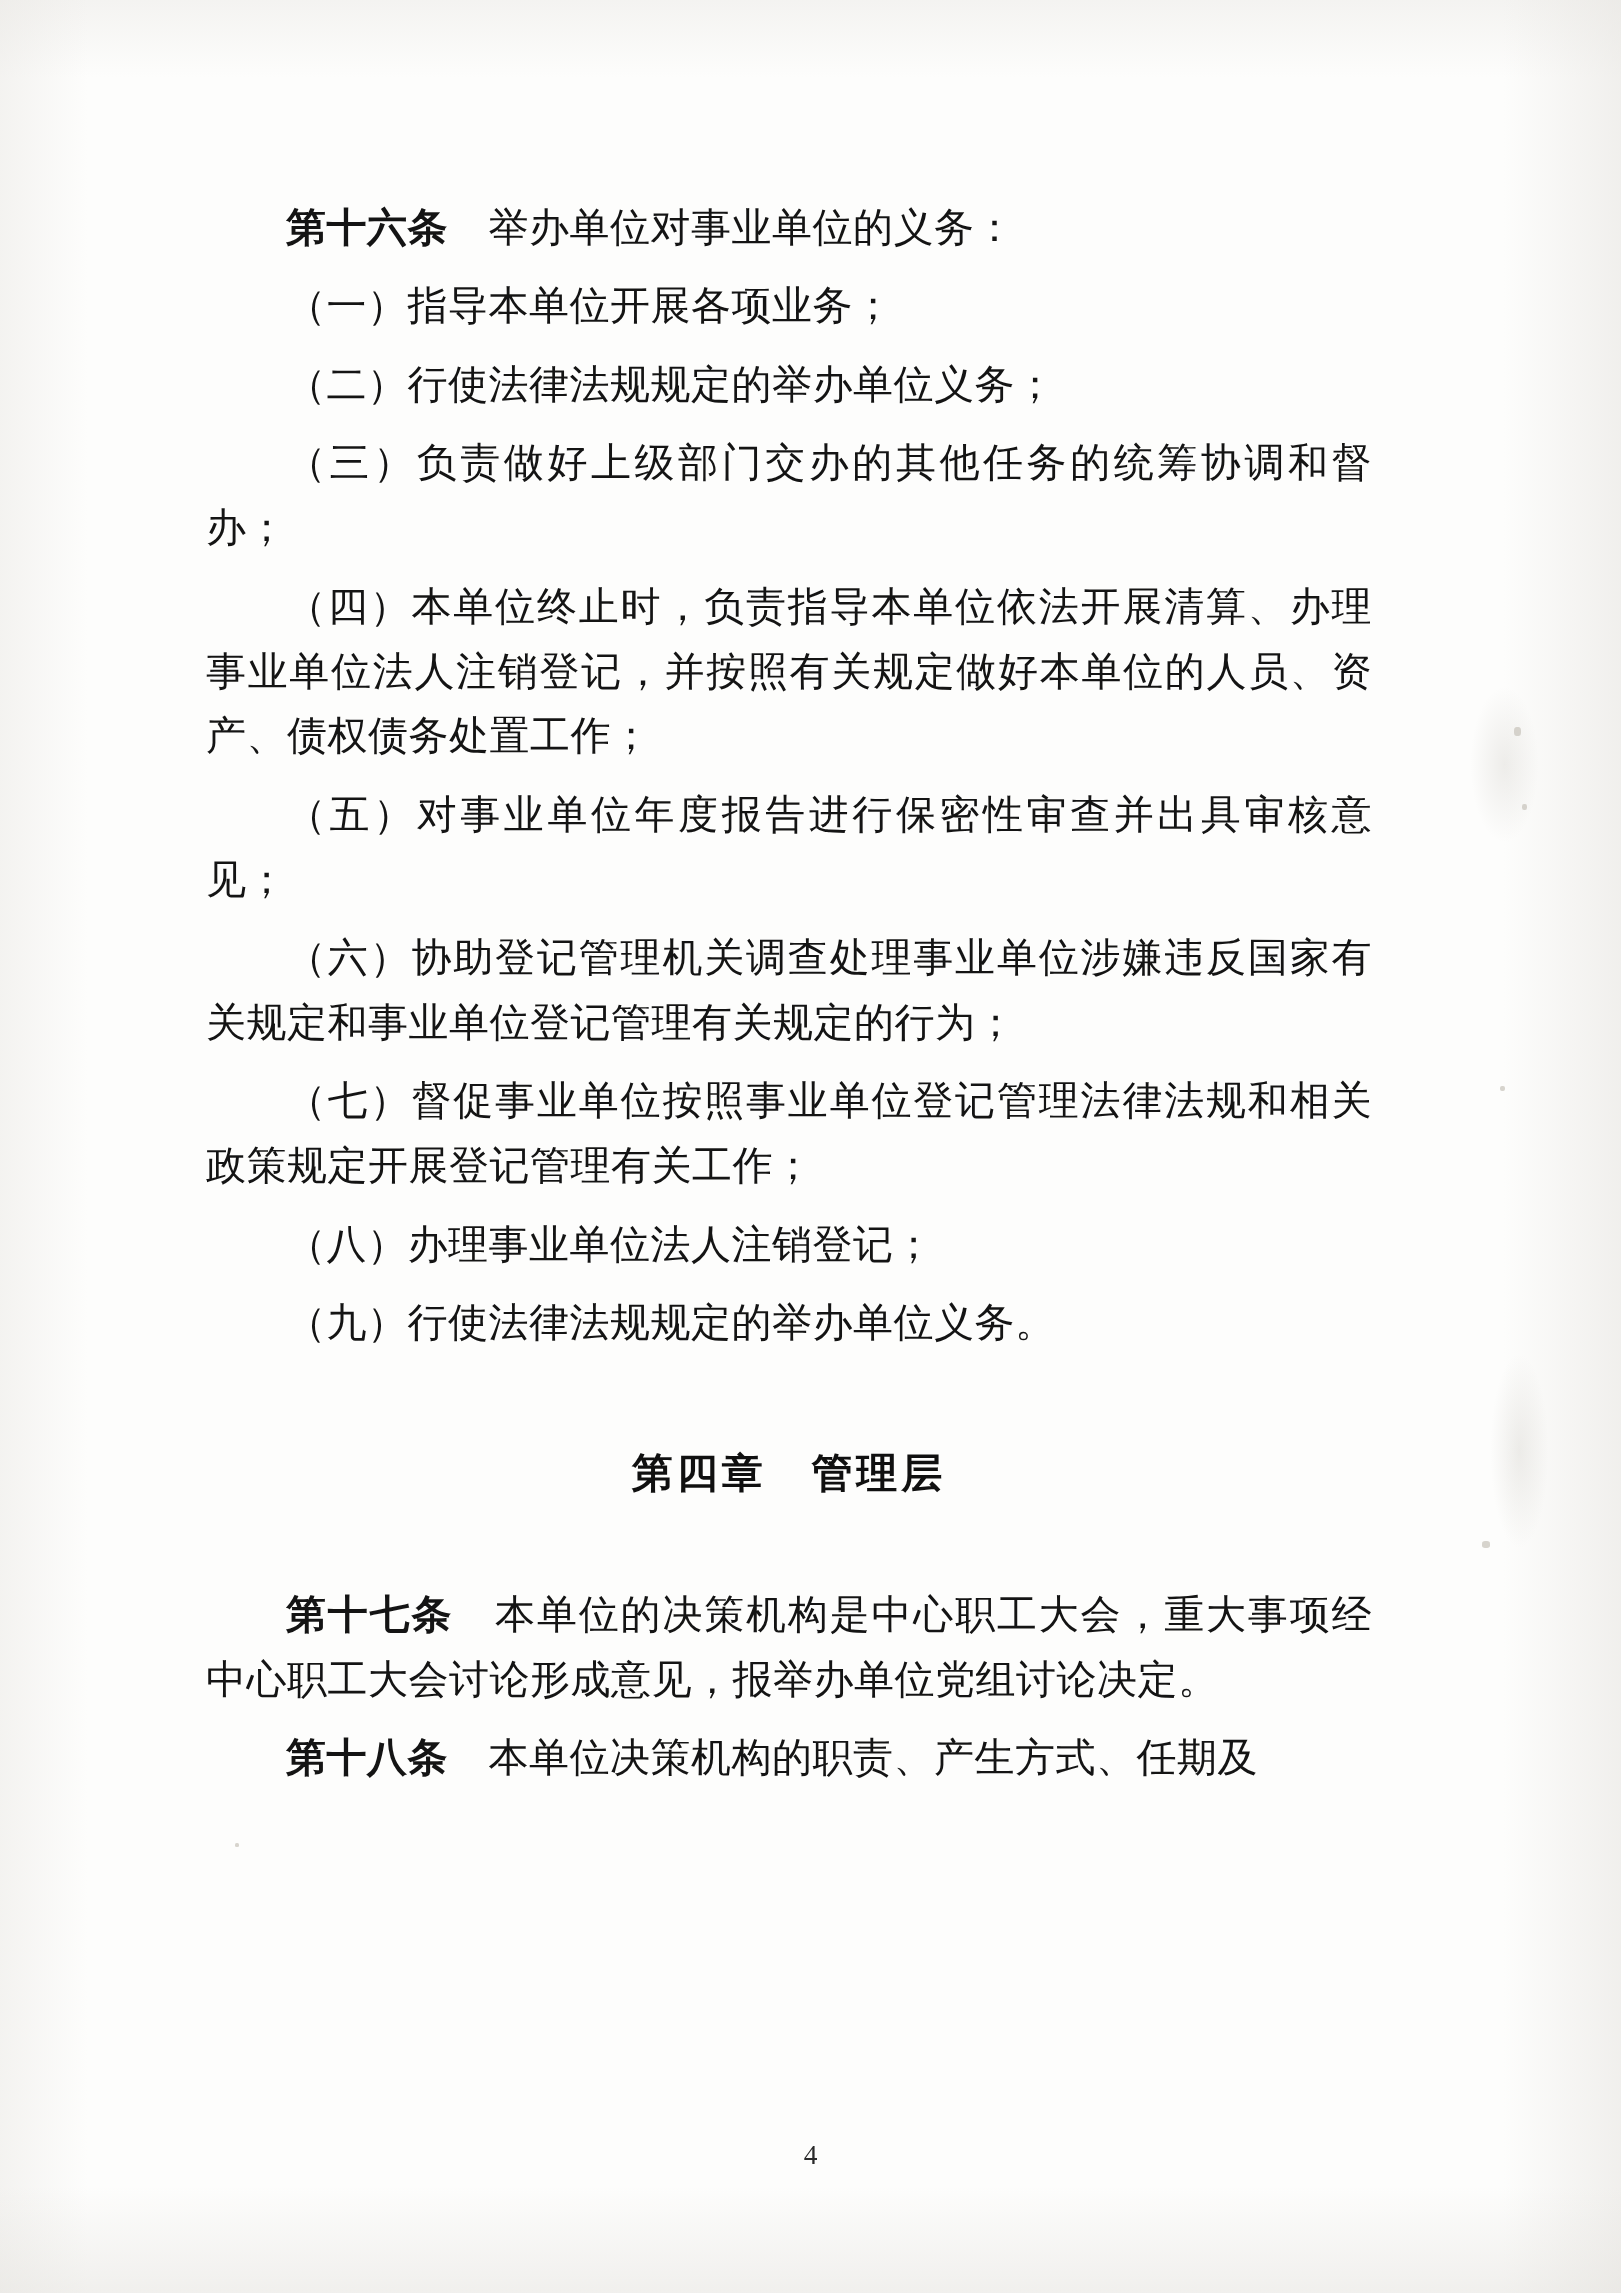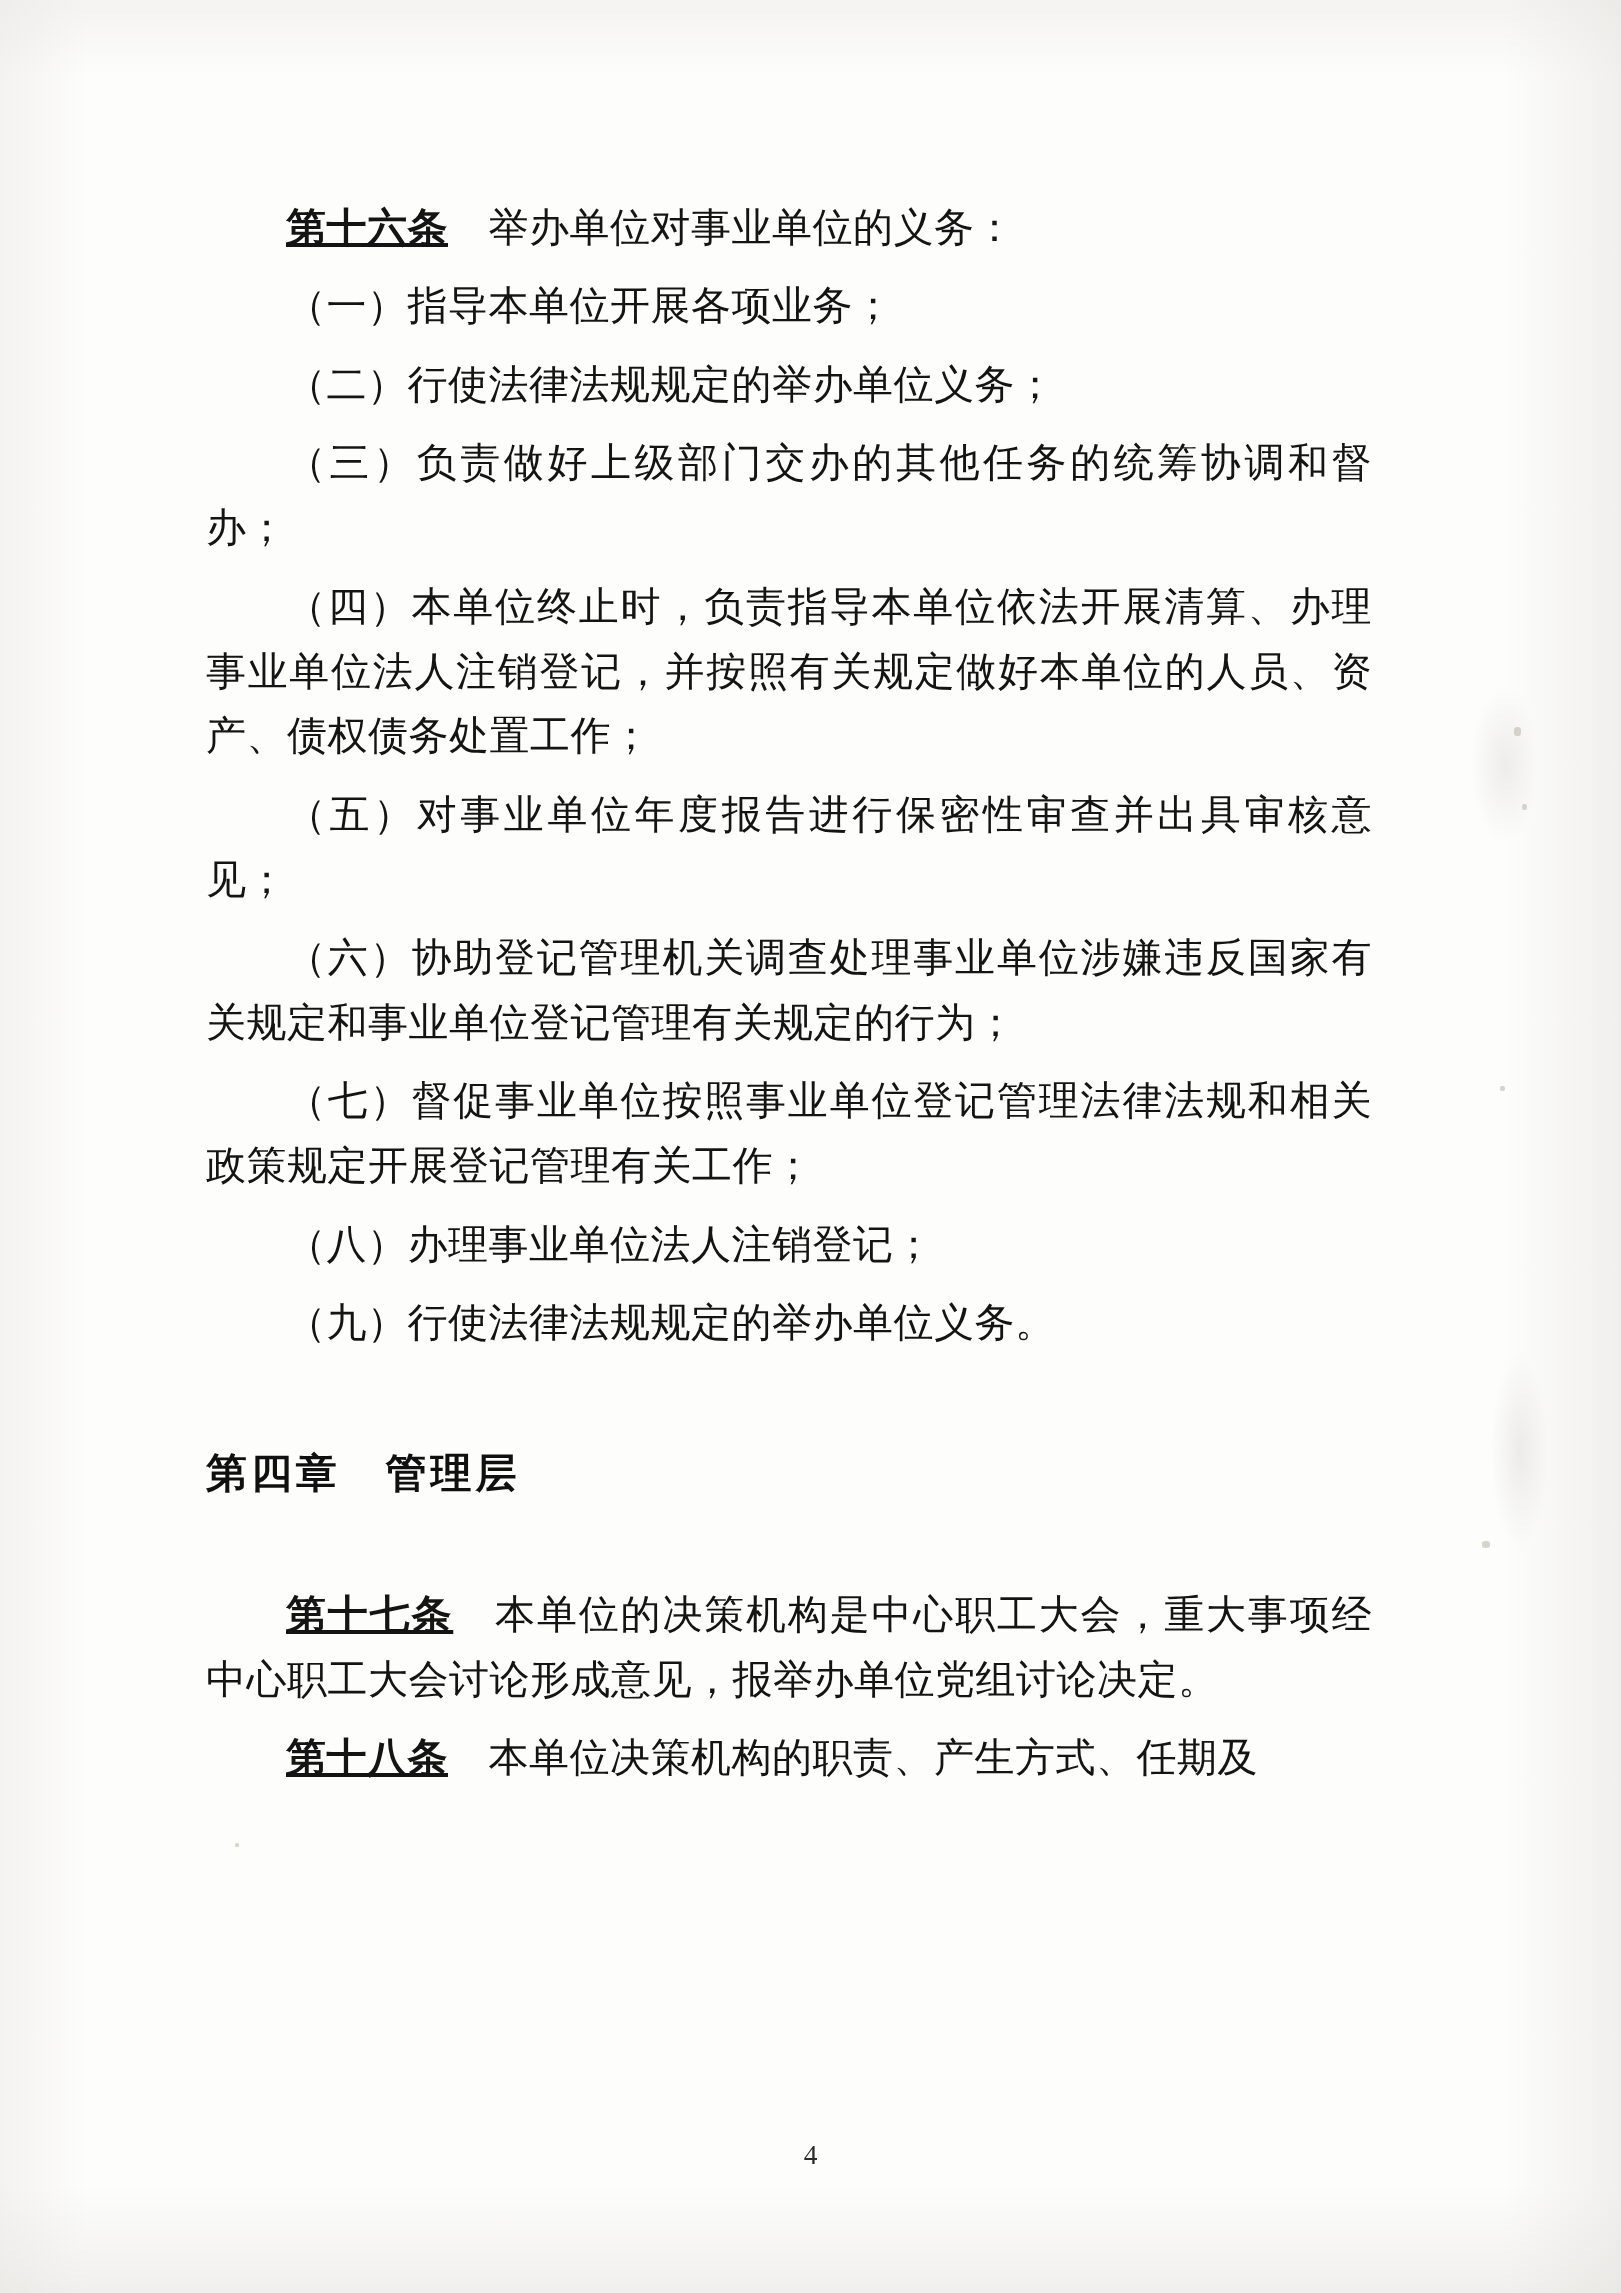--- a/index.html
+++ b/index.html
@@ -78,25 +78,25 @@
     text-align: justify;
     text-justify: inter-ideograph;
     color: #141414;
   }
   .para .lead-in {
     padding-left: 80px;
     display: inline;
   }
   .bold-head {
     font-weight: 700;
-    text-decoration: underline;
   }
   .chapter-title {
     font-size: 41px;
     font-weight: 700;
+    text-align: center;
     margin: 90px 0 82px 0;
     letter-spacing: 3.9px;
     color: #101010;
   }
   .footer-page {
     position: absolute;
     left: 0;
     right: 0;
     bottom: 123px;
     text-align: center;

